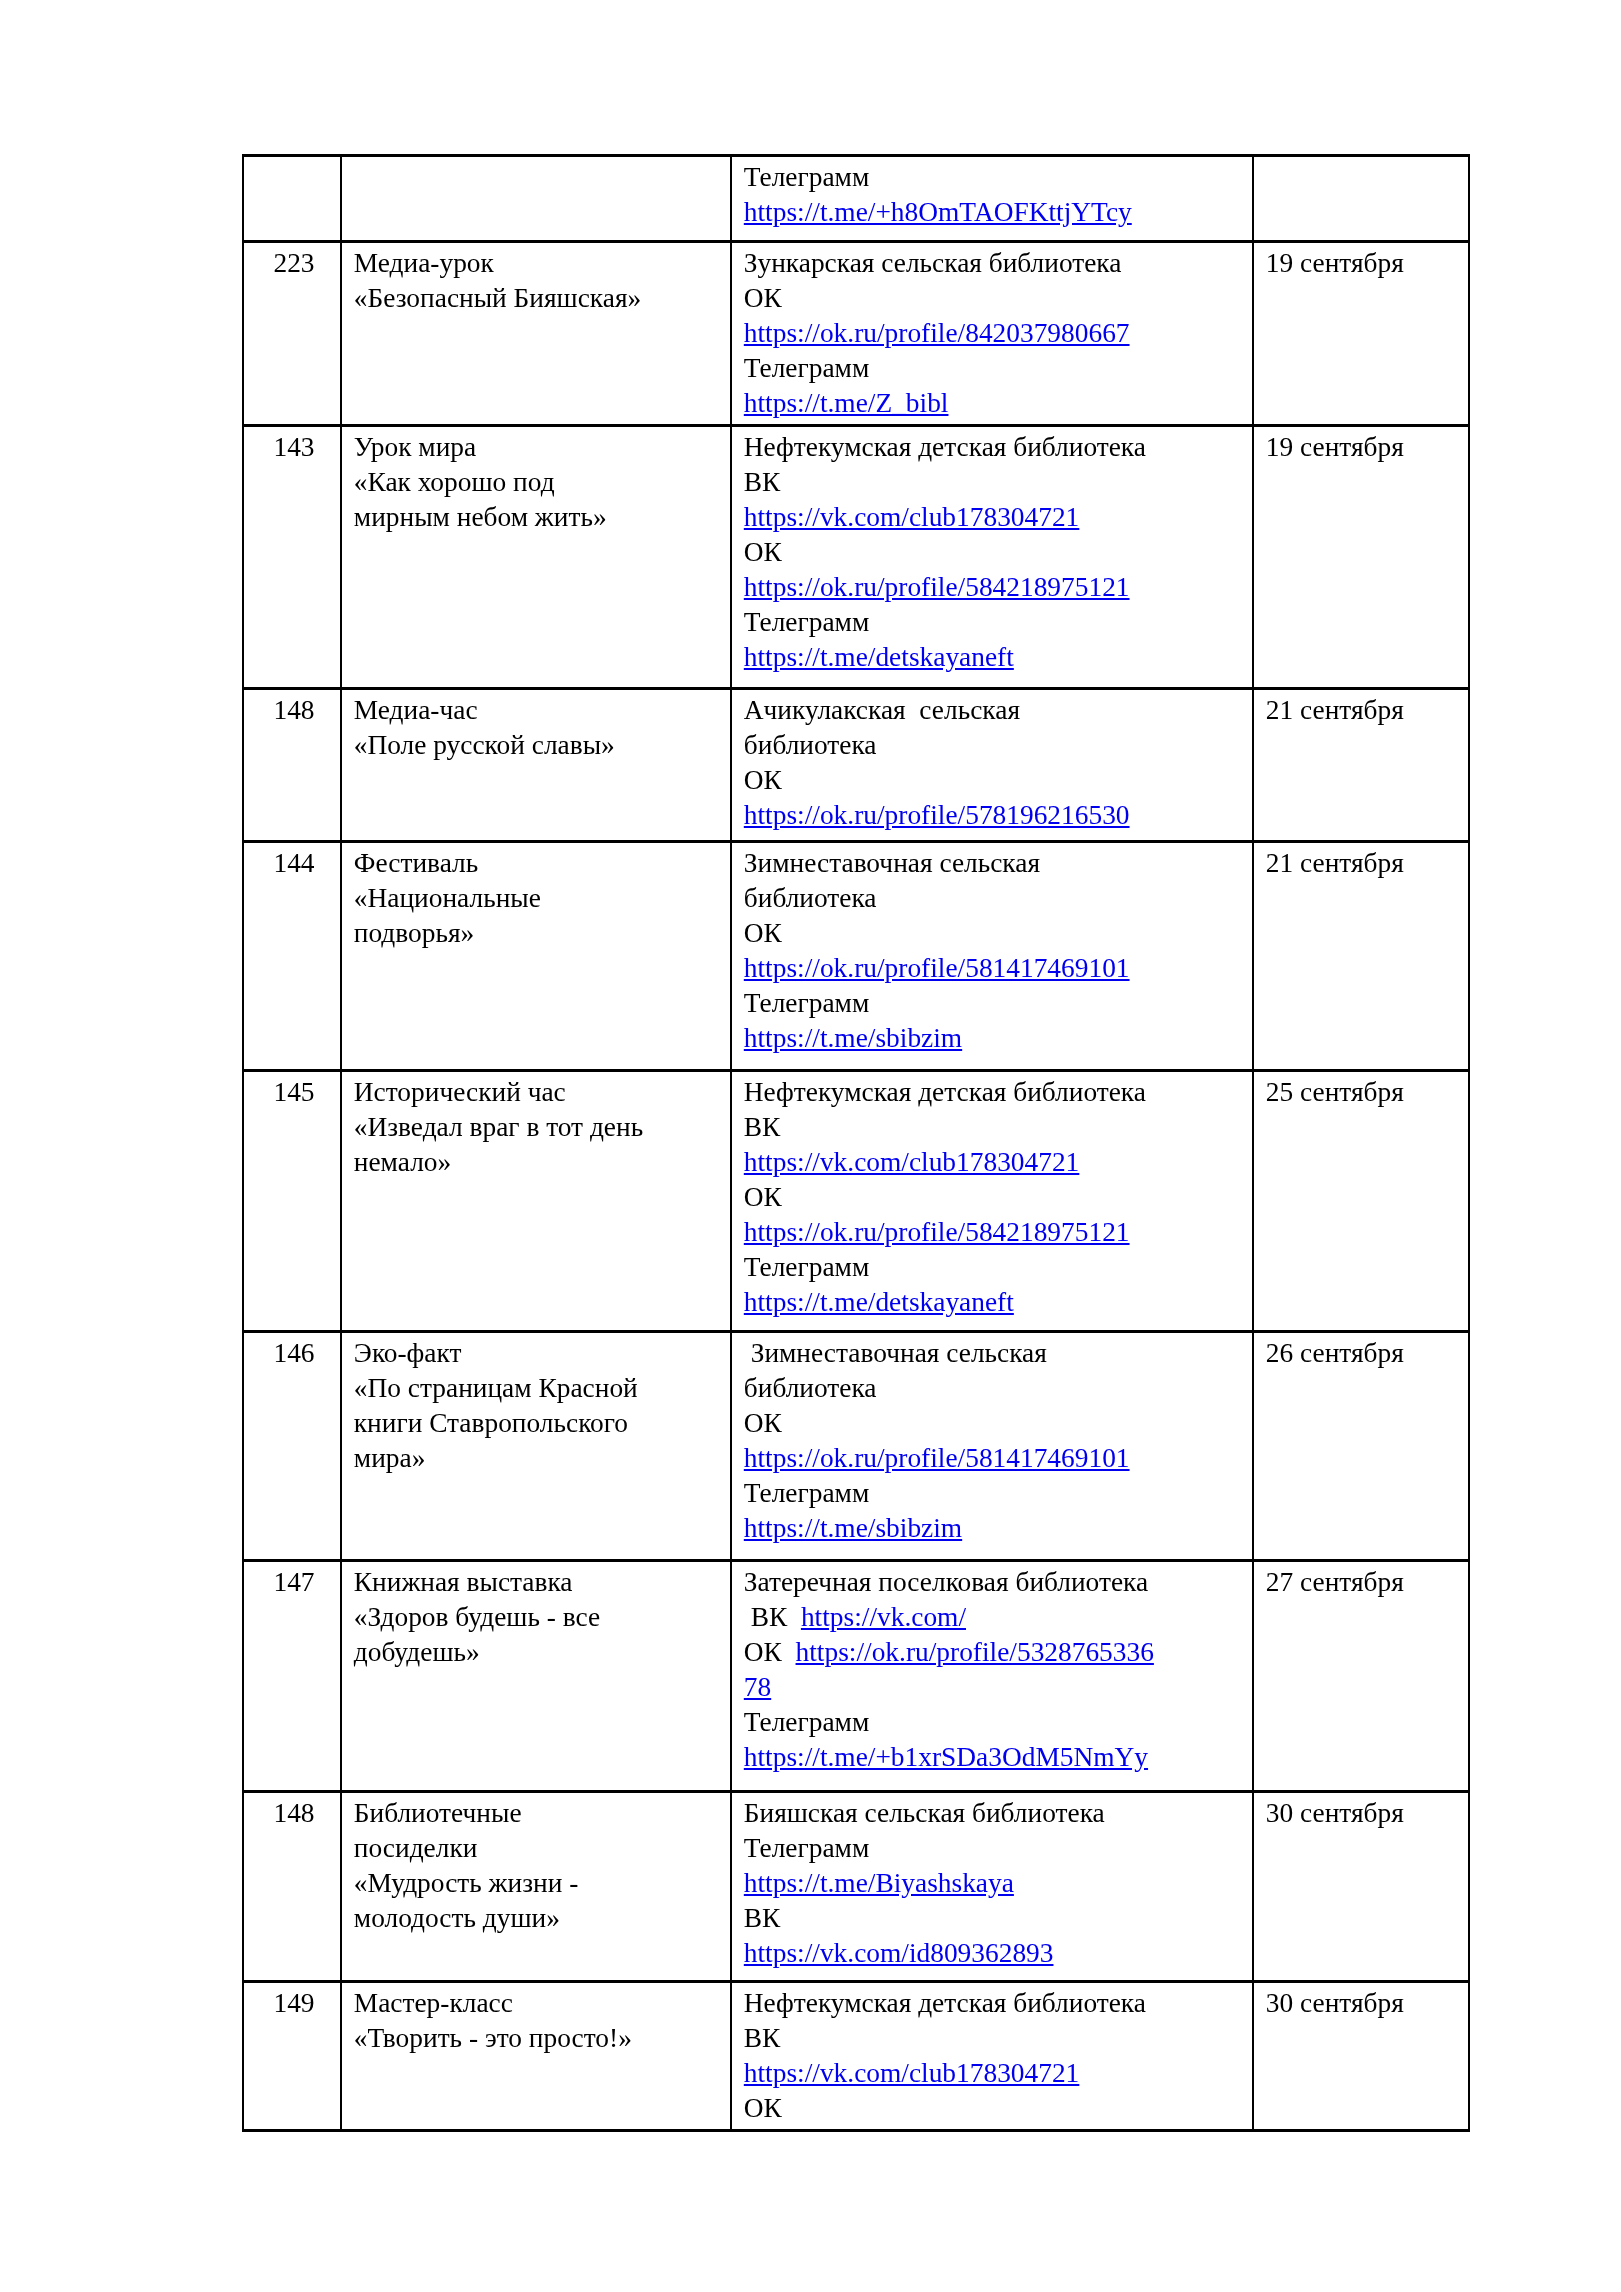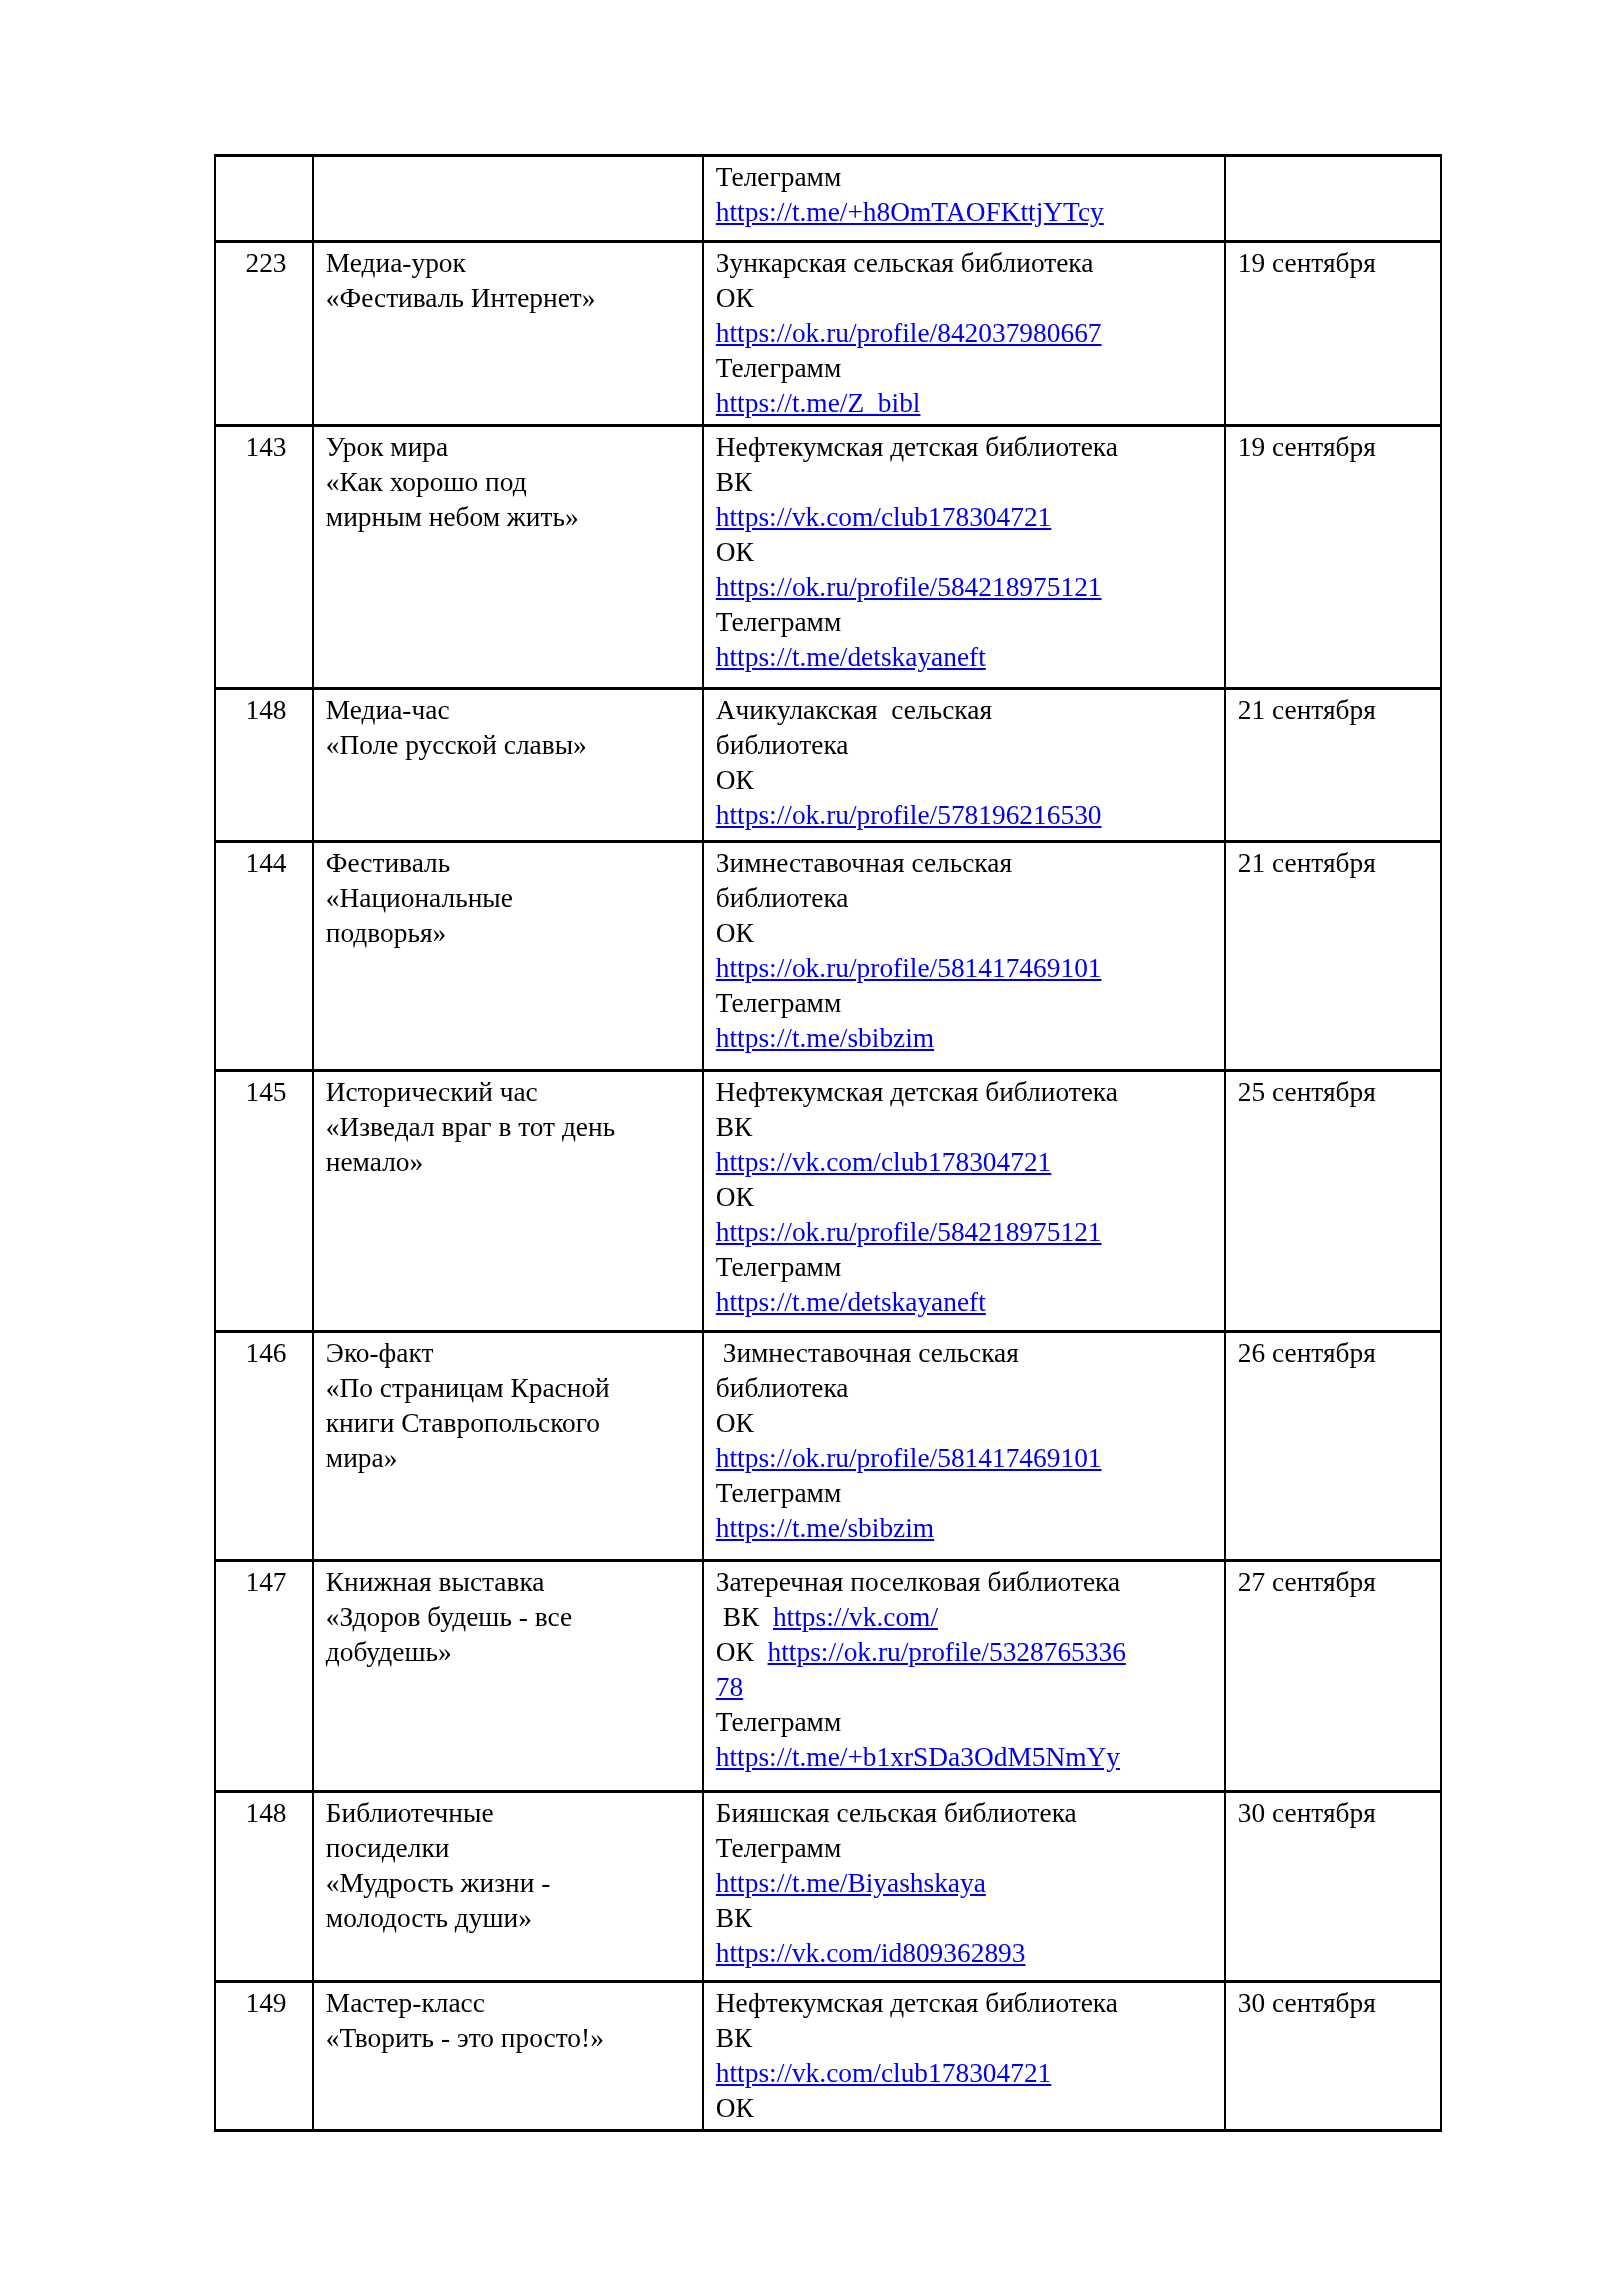--- a/index.html
+++ b/index.html
@@ -4,21 +4,21 @@
 <style>
   :root { --link-color: #0000ee; --text-color: #000000; --border-color: #000000; }
   html, body { margin: 0; padding: 0; background: #ffffff; }
   body {
     width: 1621px; height: 2293px;
     font-family: "Liberation Serif", serif;
     color: var(--text-color);
   }
   .page { position: relative; width: 1621px; height: 2293px; background: #ffffff; overflow: hidden; }
   table.schedule {
-    position: absolute; left: 214px; top: 154px;
+    position: absolute; left: 242px; top: 154px;
     width: 1226px;
     border-collapse: collapse; table-layout: fixed;
   }
   table.schedule td {
     border: solid var(--border-color);
     border-width: 3.9px 2.9px;
     vertical-align: top;
     padding: 2.9px 7.8px 2.9px 11.8px;
     font-size: 27.4px;
     line-height: 35px;
@@ -51,21 +51,21 @@
           <td class="col-links">
             <div class="line"><span>Телеграмм</span></div>
             <div class="line"><a class="doc-link">https://t.me/+h8OmTAOFKttjYTcy</a></div>
           </td>
           <td class="col-date"></td>
         </tr>
         <tr style="height: 183px;">
           <td class="col-num">223</td>
           <td class="col-event">
             <div class="line">Медиа-урок</div>
-            <div class="line">«Фестиваль Интернет»</div>
+            <div class="line">«Безопасный Бияшская»</div>
           </td>
           <td class="col-links">
             <div class="line"><span>Зункарская сельская библиотека</span></div>
             <div class="line"><span>ОК</span></div>
             <div class="line"><a class="doc-link">https://ok.ru/profile/842037980667</a></div>
             <div class="line"><span>Телеграмм</span></div>
             <div class="line"><a class="doc-link">https://t.me/Z_bibl</a></div>
           </td>
           <td class="col-date">19 сентября</td>
         </tr>

